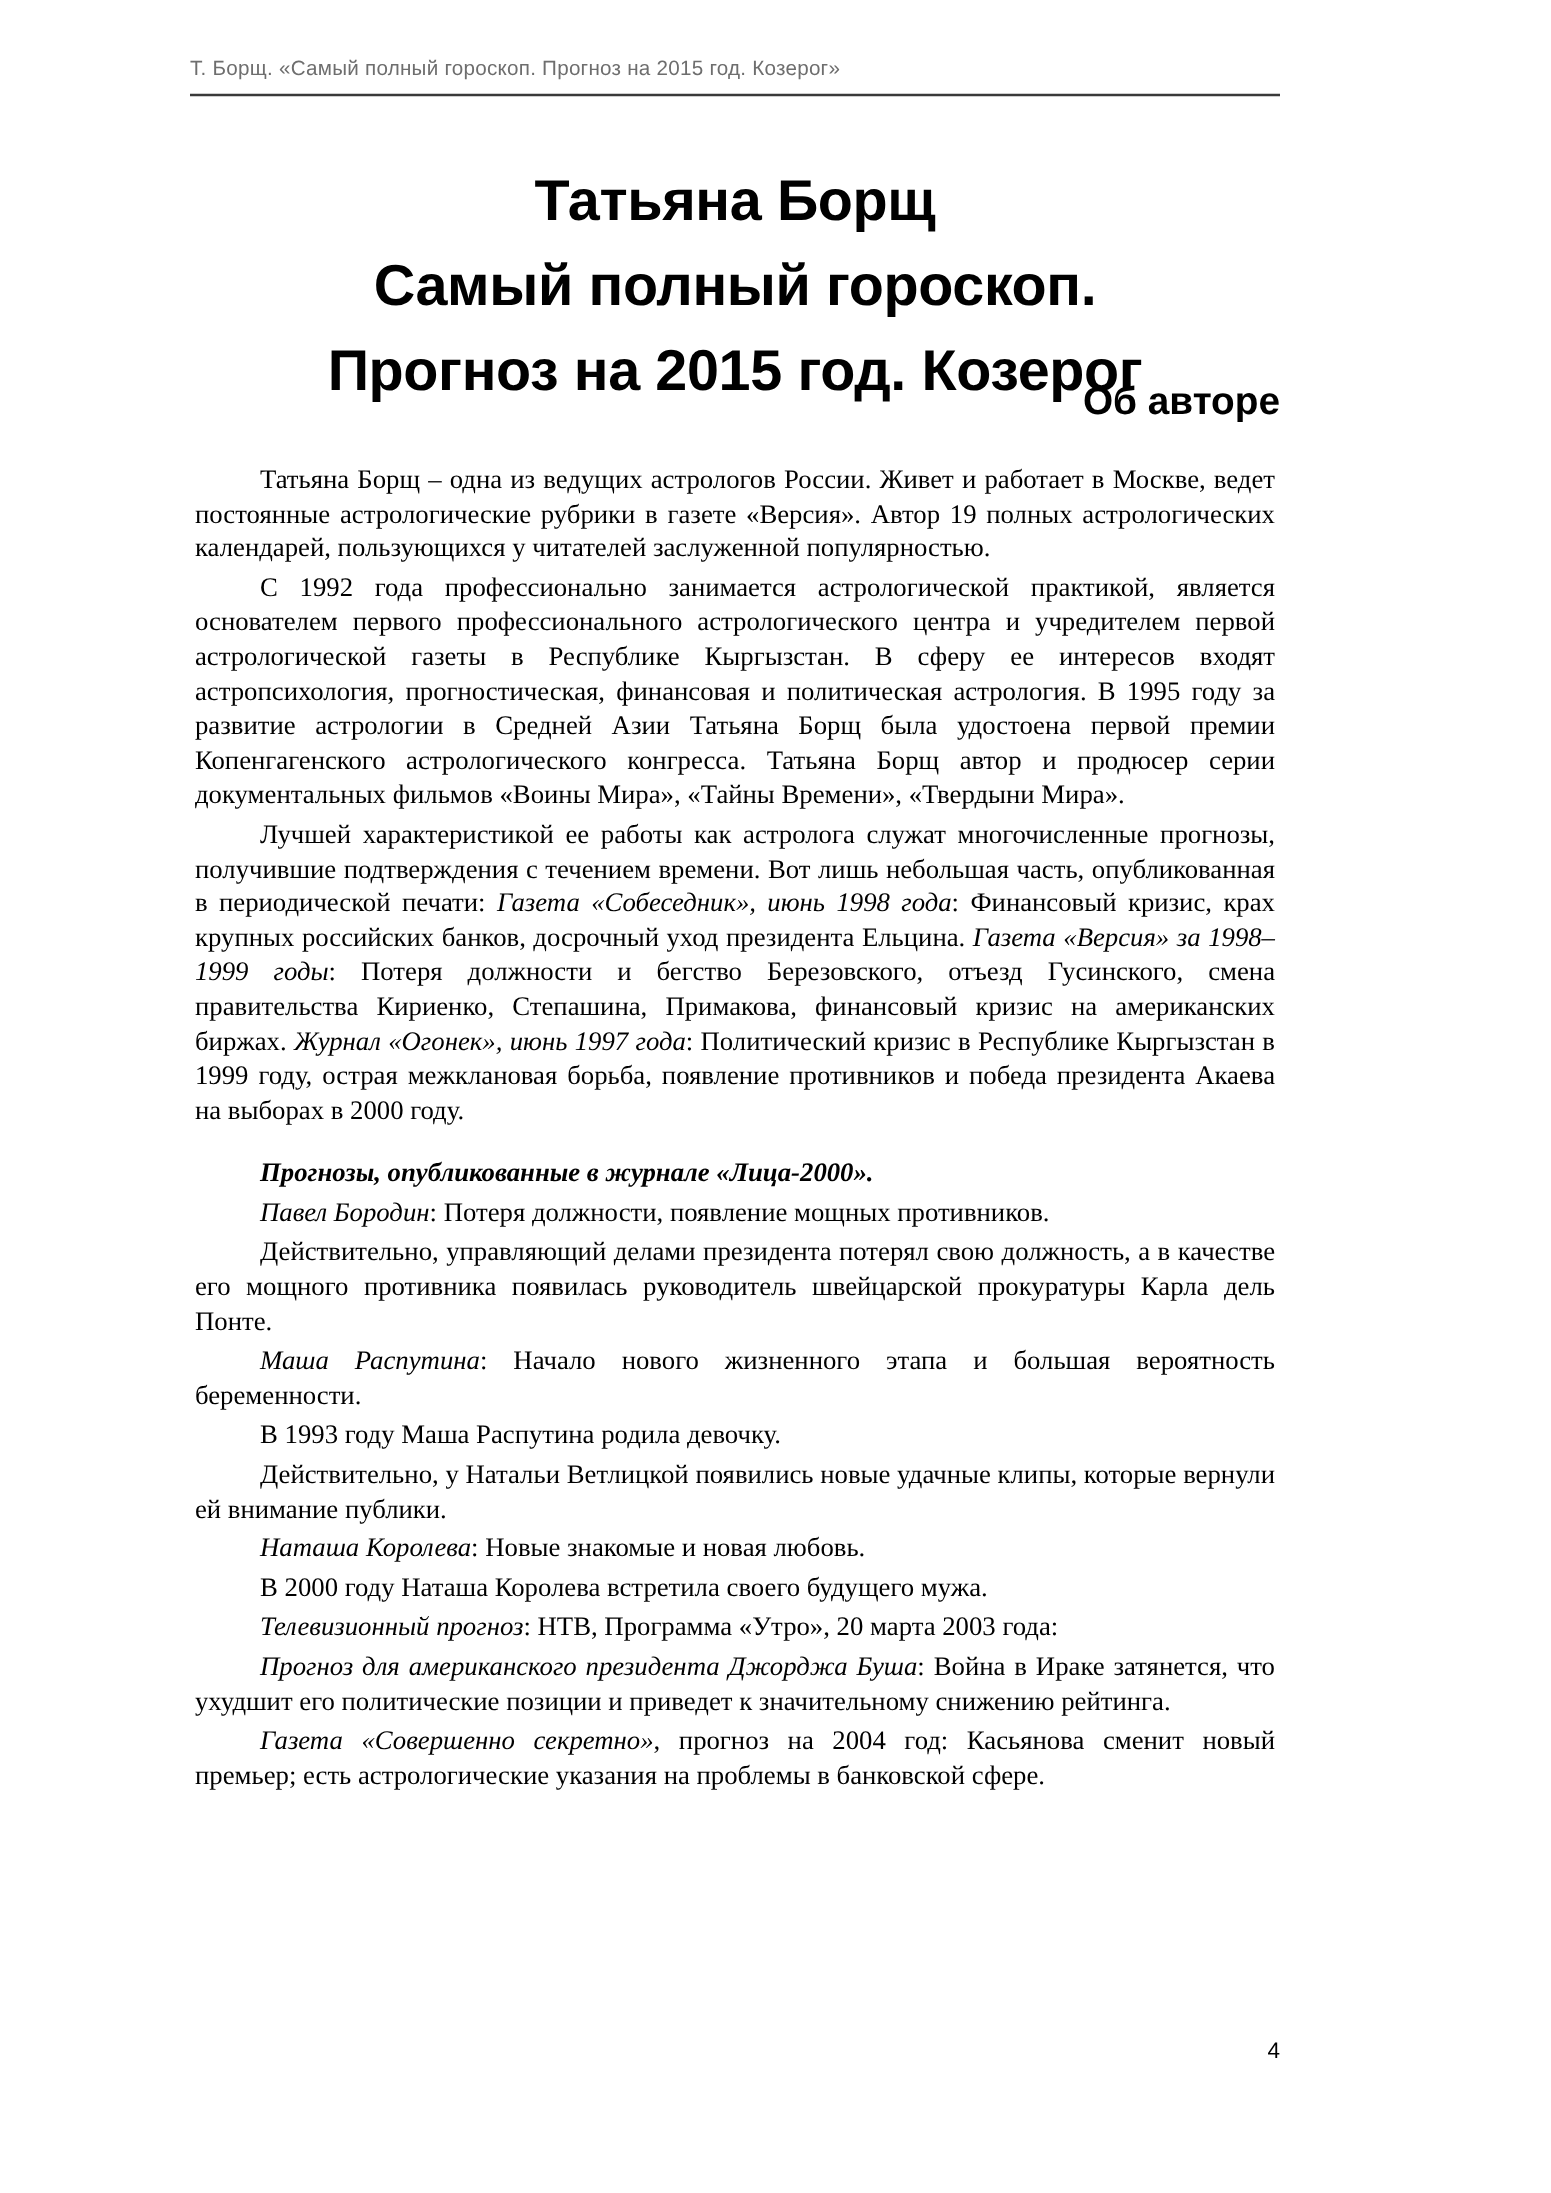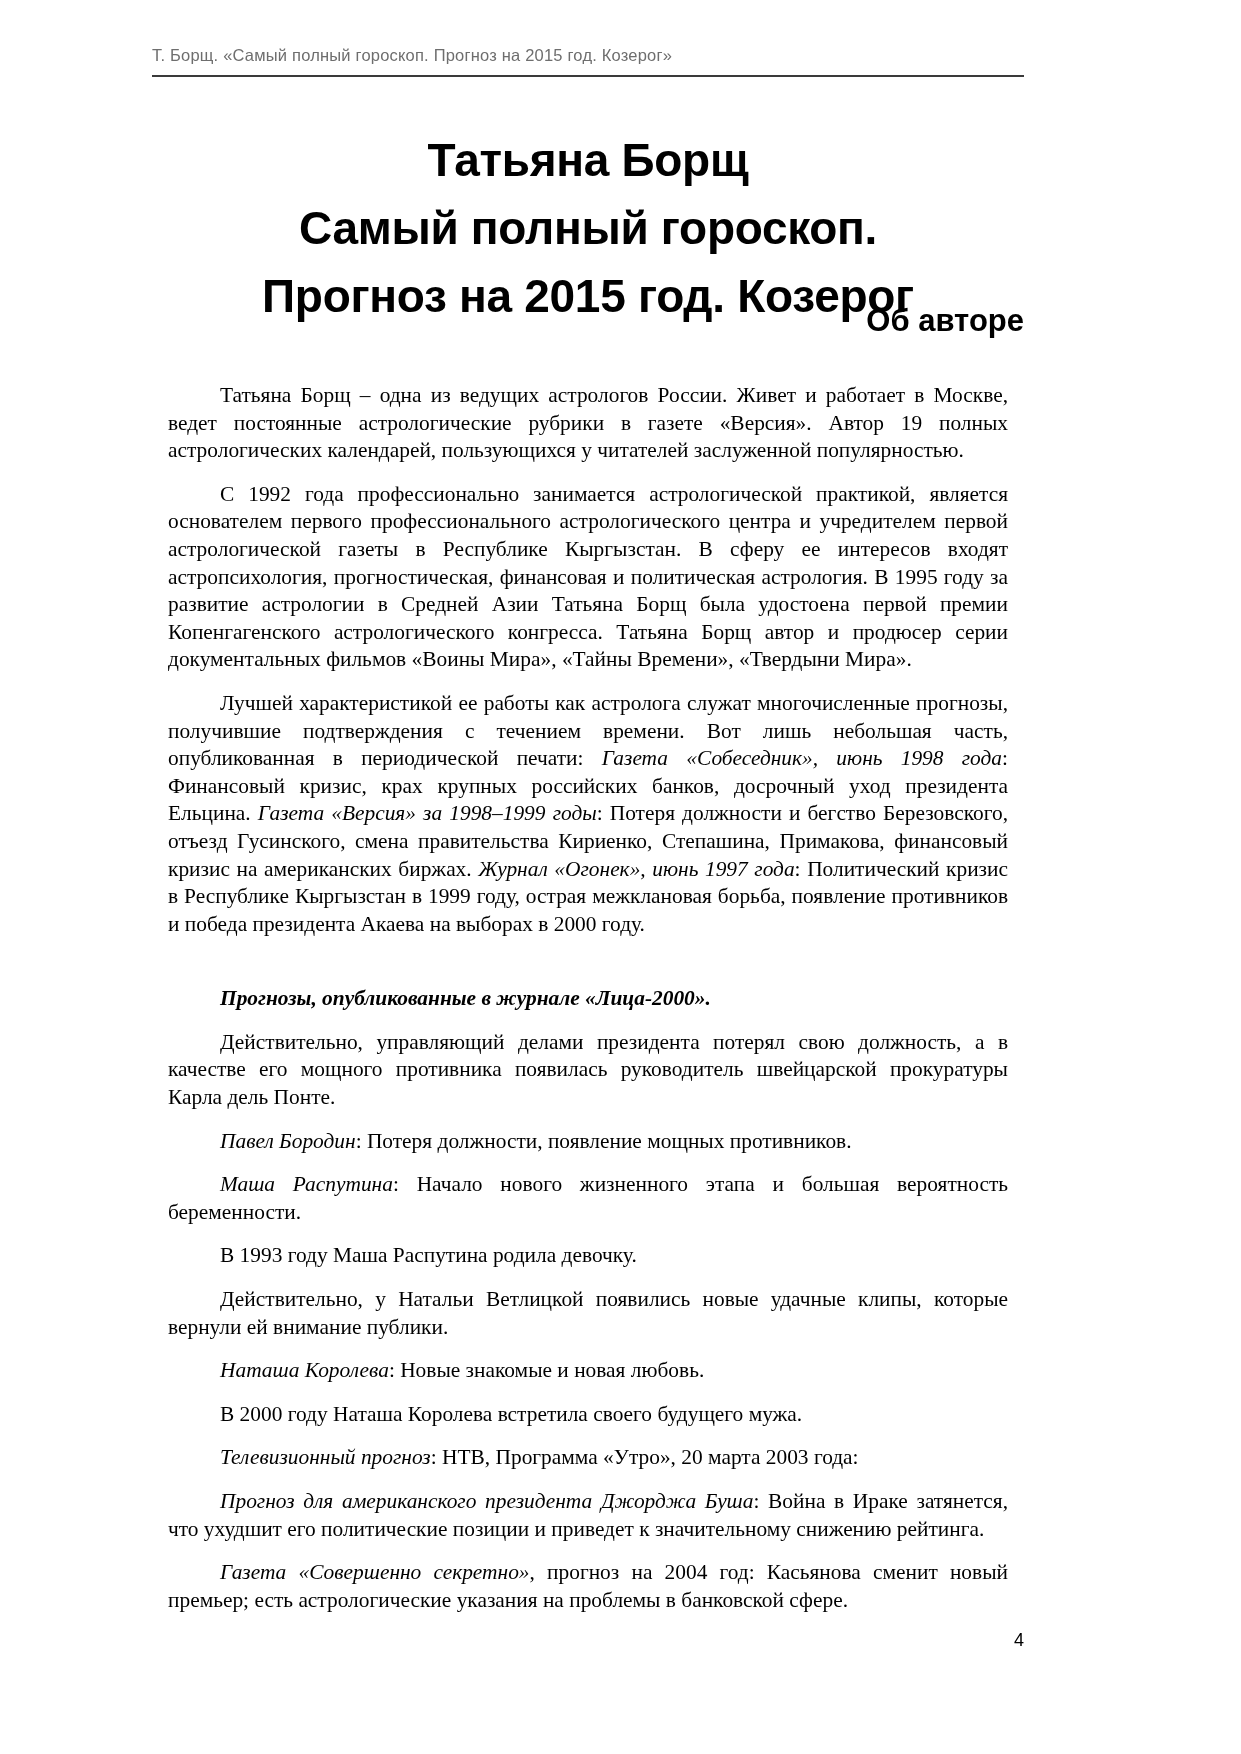--- a/index.html
+++ b/index.html
@@ -81,21 +81,21 @@
     top: 366px;
     width: 872px;
     font-size: 21.4px;
     line-height: 27.6px;
     text-align: justify;
     text-justify: inter-word;
     -webkit-hyphens: none;
     hyphens: none;
   }
   .body-col p {
-    margin: 16px;
+    margin: 4px;
     text-indent: 52px;
   }
   .spacer { height: 15px; }
   .bi { font-weight: bold; font-style: italic; }
   .it { font-style: italic; }
 
   
   .page-number {
     position: absolute;
     left: 0;
@@ -128,23 +128,23 @@
     <p><span>Татьяна Борщ – одна из ведущих астрологов России. Живет и работает в Москве, ведет постоянные астрологические рубрики в газете «Версия». Автор 19 полных астрологических календарей, пользующихся у читателей заслуженной популярностью.</span></p>
 
     <p><span>С 1992 года профессионально занимается астрологической практикой, является основателем первого профессионального астрологического центра и учредителем первой астрологической газеты в Республике Кыргызстан. В сферу ее интересов входят астропсихология, прогностическая, финансовая и политическая астрология. В 1995 году за развитие астрологии в Средней Азии Татьяна Борщ была удостоена первой премии Копенгагенского астрологического конгресса. Татьяна Борщ автор и продюсер серии документальных фильмов «Воины Мира», «Тайны Времени», «Твердыни Мира».</span></p>
 
     <p><span>Лучшей характеристикой ее работы как астролога служат многочисленные прогнозы, получившие подтверждения с течением времени. Вот лишь небольшая часть, опубликованная в периодической печати: </span><span class="it">Газета «Собеседник», июнь 1998 года</span><span>: Финансовый кризис, крах крупных российских банков, досрочный уход президента Ельцина. </span><span class="it">Газета «Версия» за 1998–1999 годы</span><span>: Потеря должности и бегство Березовского, отъезд Гусинского, смена правительства Кириенко, Степашина, Примакова, финансовый кризис на американских биржах. </span><span class="it">Журнал «Огонек», июнь 1997 года</span><span>: Политический кризис в Республике Кыргызстан в 1999 году, острая межклановая борьба, появление противников и победа президента Акаева на выборах в 2000 году.</span></p>
 
     <div class="spacer"></div>
 
     <p><span class="bi">Прогнозы, опубликованные в журнале «Лица-2000».</span></p>
 
+    <p><span class="it">Павел Бородин</span><span>: Потеря должности, появление мощных противников.</span></p>
+
     <p><span>Действительно, управляющий делами президента потерял свою должность, а в качестве его мощного противника появилась руководитель швейцарской прокуратуры Карла дель Понте.</span></p>
-
-    <p><span class="it">Павел Бородин</span><span>: Потеря должности, появление мощных противников.</span></p>
 
     <p><span class="it">Маша Распутина</span><span>: Начало нового жизненного этапа и большая вероятность беременности.</span></p>
 
     <p><span>В 1993 году Маша Распутина родила девочку.</span></p>
 
 
     <p><span>Действительно, у Натальи Ветлицкой появились новые удачные клипы, которые вернули ей внимание публики.</span></p>
 
     <p><span class="it">Наташа Королева</span><span>: Новые знакомые и новая любовь.</span></p>
 

